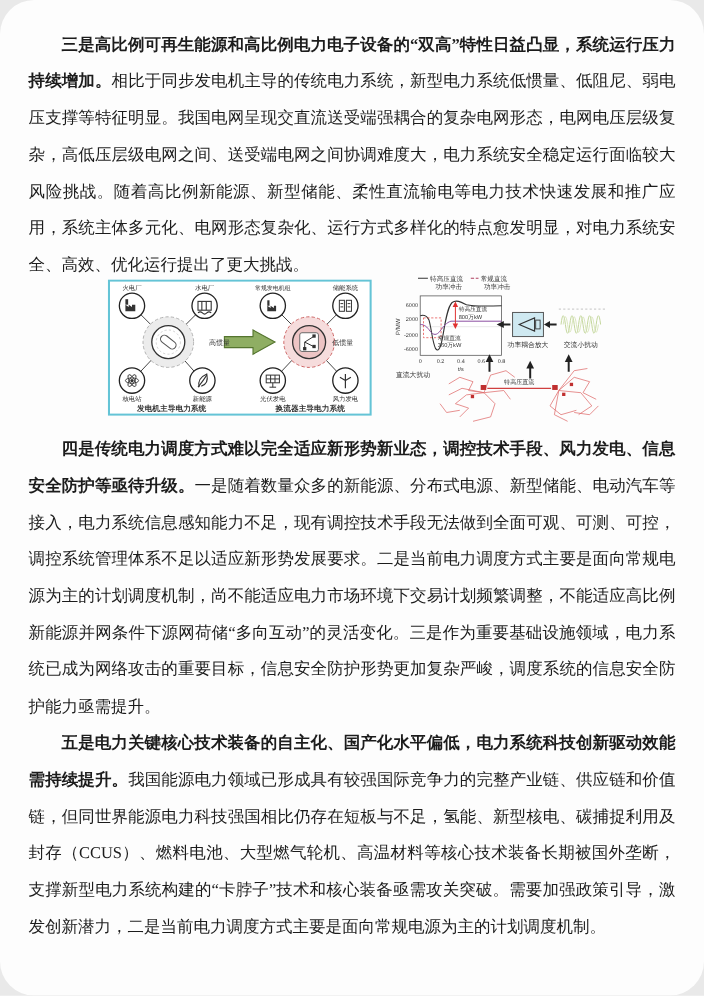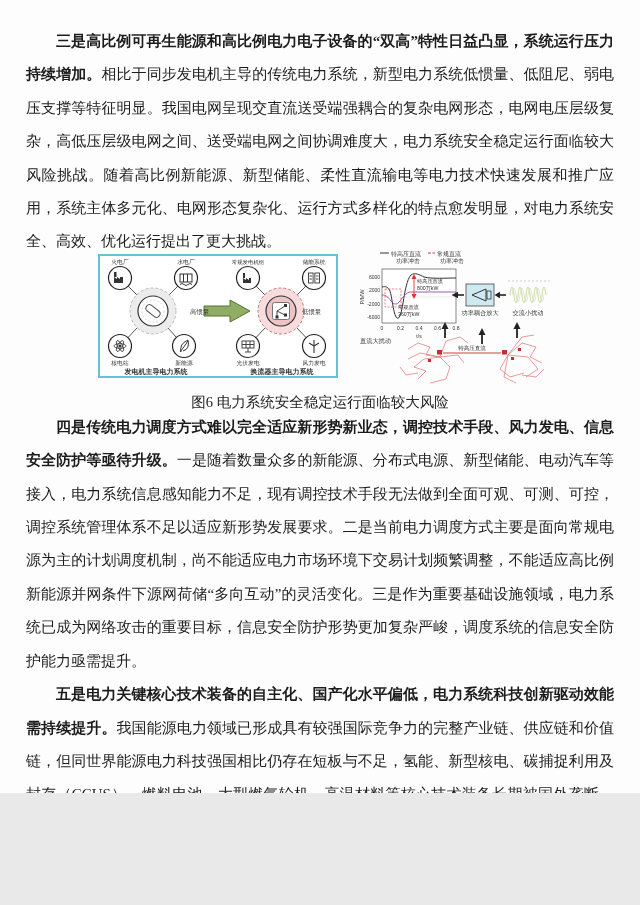--- a/index.html
+++ b/index.html
@@ -1,19 +1,19 @@
 <!DOCTYPE html>
 <html><head>
 <meta charset="utf-8">
 <style>
   html,body{margin:0;padding:0;background:#e9e9e9;}
   .page{
-    position:relative;width:640px;height:793px;margin:0 auto;
+    position:relative;width:640px;height:905px;margin:0 auto;
     background:#fdfdfd;overflow:hidden;
-    font-family:"Liberation Serif","DejaVu Serif",serif;color:#1c1c1c;
+    font-family:"Liberation Serif","DejaVu Serif",serif;color:#1c1c1c;border-radius:31px;
   }
   .content{padding:25px 26px 0 26px;}
   p.para{margin:0;font-size:15px;line-height:33.4px;text-align:justify;text-indent:2em;}
   p.para .lead{font-weight:bold;}
   .figure-row{position:relative;height:148px;margin-top:-14px;}
   .lp{position:absolute;left:72px;top:9px;}
   .rp{position:absolute;left:332px;top:0;}
   .fig-caption{margin:0;text-align:center;font-size:14.5px;line-height:18px;color:#222;}
   .p2{margin-top:10px;}
   .p3{margin-top:30px;}
@@ -242,20 +242,19 @@
         <line x1="85" y1="108" x2="143" y2="108" stroke="#d04040" stroke-width="1.1"></line>
         <rect x="79" y="105" width="5" height="4.5" fill="#c03030"></rect>
         <rect x="70" y="114" width="3" height="3" fill="#c03030"></rect>
         <rect x="144" y="105" width="5" height="4.5" fill="#c03030"></rect>
         <rect x="153" y="112" width="3" height="3" fill="#c03030"></rect>
         <rect x="160" y="103" width="3" height="3" fill="#c03030"></rect>
         <text x="114" y="104.5" font-size="5.5" text-anchor="middle">特高压直流</text>
       </svg>
     </div>
 
-    <p class="fig-caption">图6 电力系统安全稳定运行面临较大风险</p>
 
     <p class="para p2"><span class="lead">四是传统电力调度方式难以完全适应新形势新业态，调控技术手段、风力发电、信息安全防护等亟待升级。</span><span>一是随着数量众多的新能源、分布式电源、新型储能、电动汽车等接入，电力系统信息感知能力不足，现有调控技术手段无法做到全面可观、可测、可控，调控系统管理体系不足以适应新形势发展要求。二是当前电力调度方式主要是面向常规电源为主的计划调度机制，尚不能适应电力市场环境下交易计划频繁调整，不能适应高比例新能源并网条件下源网荷储“多向互动”的灵活变化。三是作为重要基础设施领域，电力系统已成为网络攻击的重要目标，信息安全防护形势更加复杂严峻，调度系统的信息安全防护能力亟需提升。</span></p>
 
     <p class="para p3"><span class="lead">五是电力关键核心技术装备的自主化、国产化水平偏低，电力系统科技创新驱动效能需持续提升。</span><span>我国能源电力领域已形成具有较强国际竞争力的完整产业链、供应链和价值链，但同世界能源电力科技强国相比仍存在短板与不足，氢能、新型核电、碳捕捉利用及封存（CCUS）、燃料电池、大型燃气轮机、高温材料等核心技术装备长期被国外垄断，支撑新型电力系统构建的“卡脖子”技术和核心装备亟需攻关突破。需要加强政策引导，激发创新潜力，二是当前电力调度方式主要是面向常规电源为主的计划调度机制。</span></p>
 
   </div>
 </div>
 
 </body></html>

